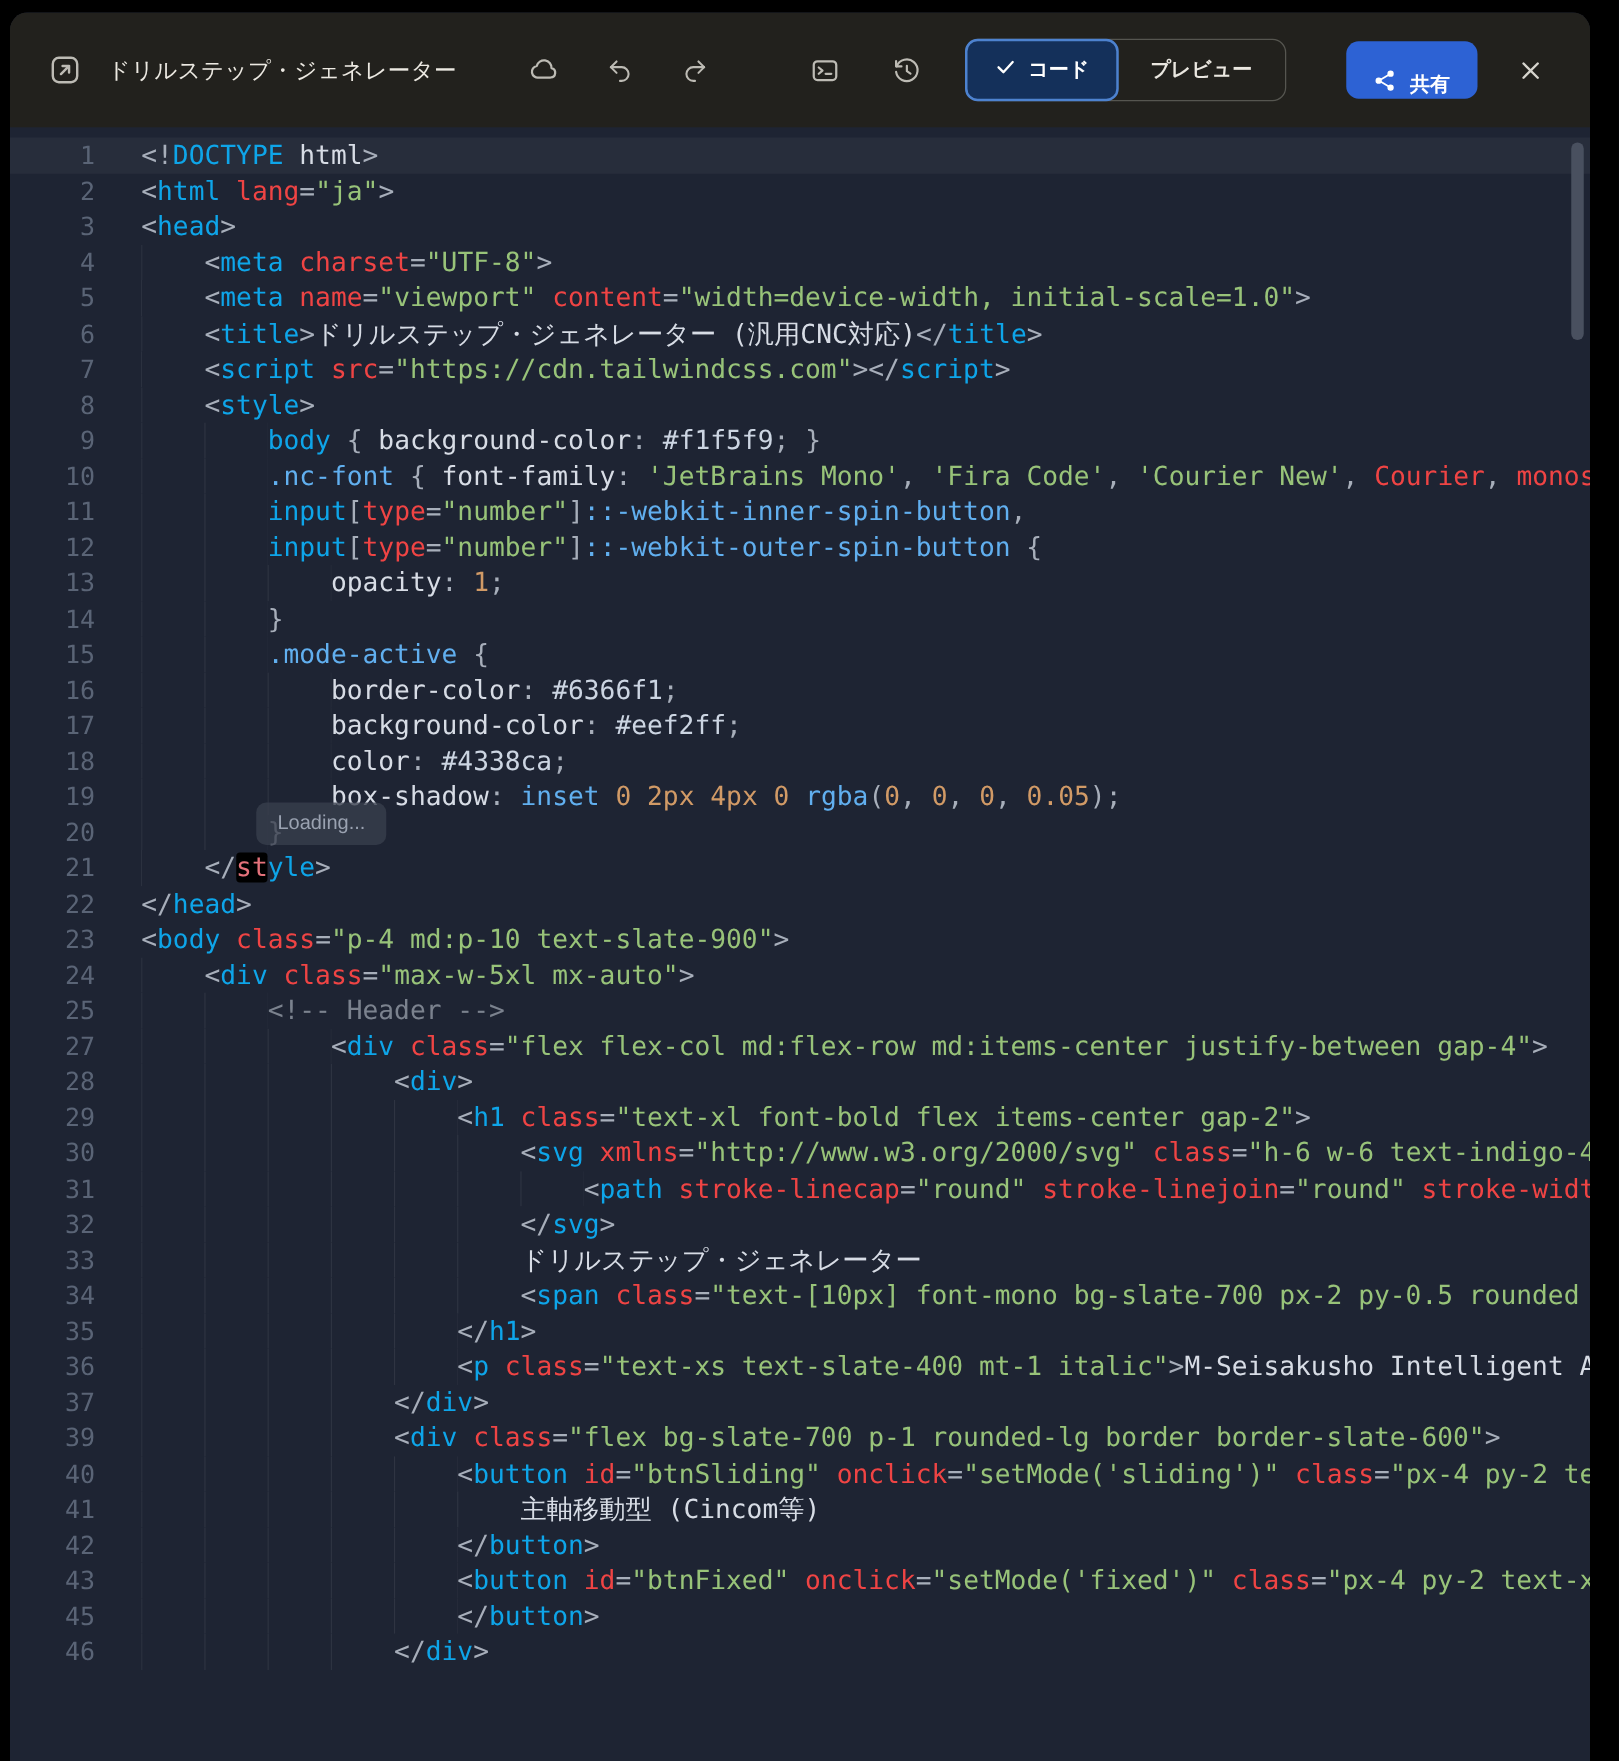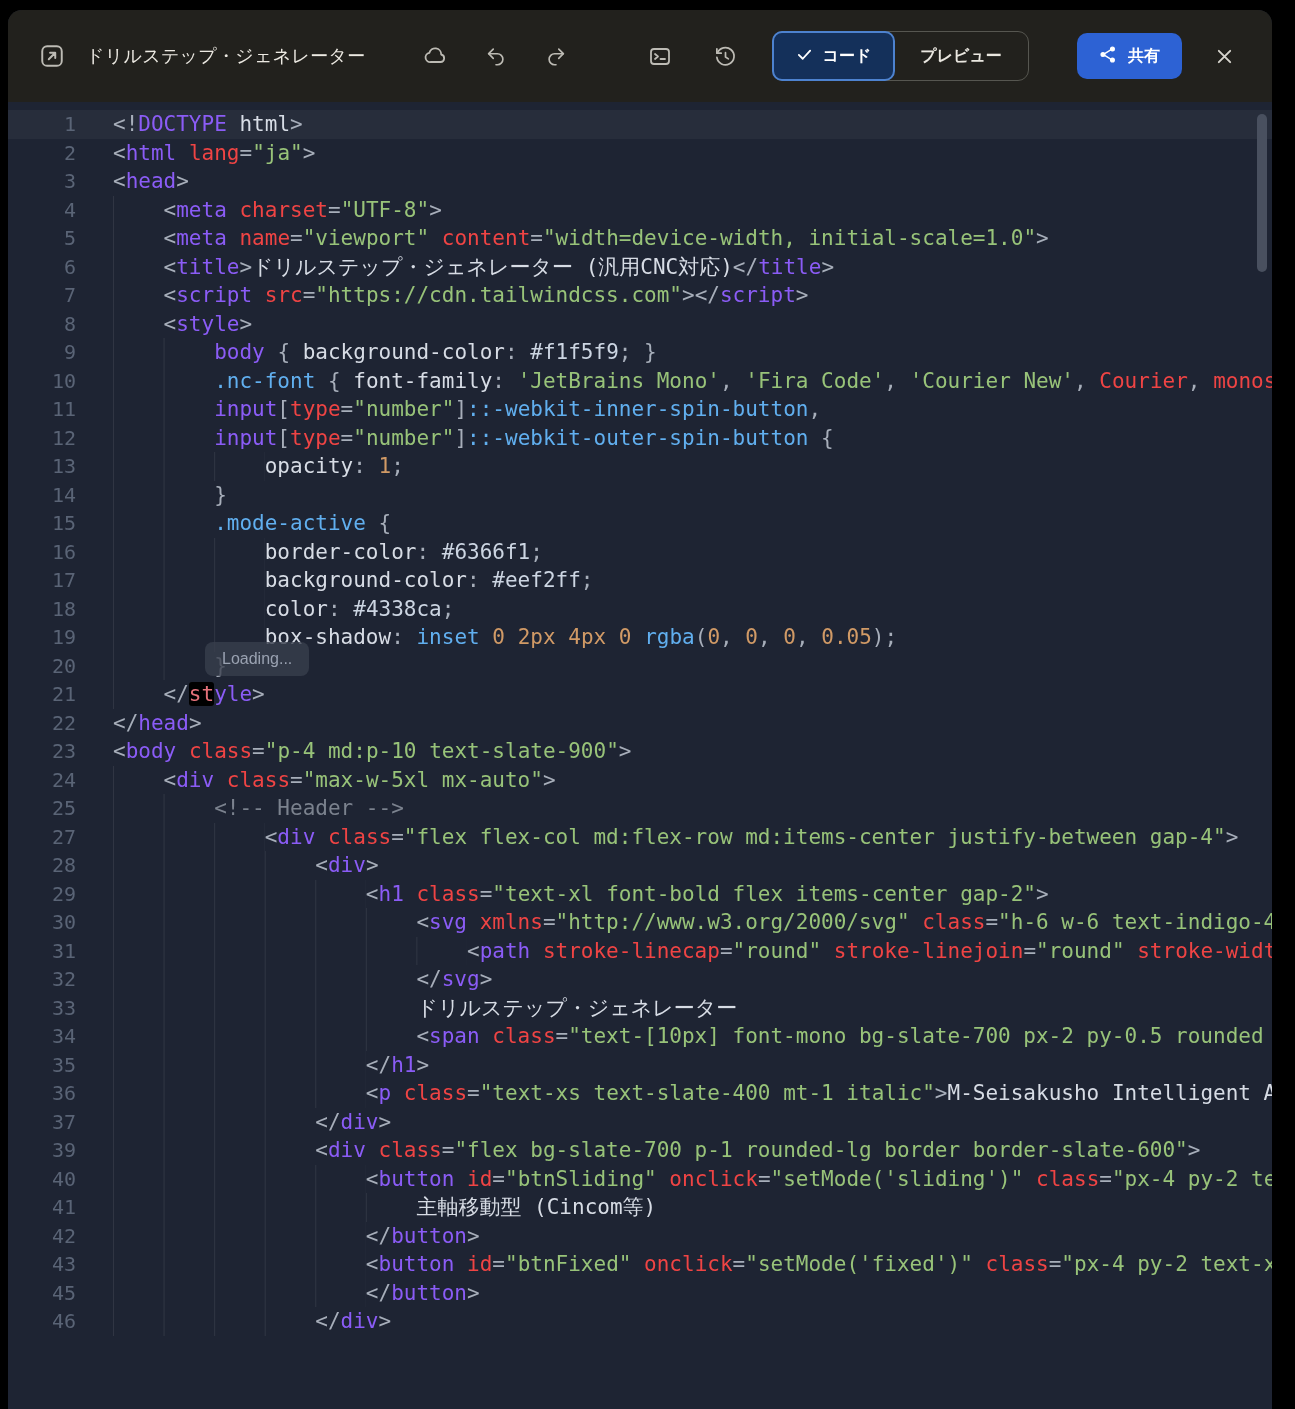--- a/index.html
+++ b/index.html
@@ -18,37 +18,37 @@
   .m-cloud{margin-left:52px}.m-undo{margin-left:24px}.m-redo{margin-left:24px}
   .m-term{margin-left:68px}.m-hist{margin-left:30px}
   .seg{margin-left:28px;display:flex;align-items:center;border:1px solid #565650;
     border-radius:11px;height:50px;flex:none}
   .seg-code{display:flex;align-items:center;gap:10px;padding:0 22px;height:50px;margin:-1px;
     background:#14305a;border:2px solid #4d82cf;border-radius:10px;color:#fff;
     font-weight:700;font-size:16px;cursor:pointer;white-space:nowrap}
   .seg-code svg{stroke:#fff;fill:none;stroke-width:2.6;stroke-linecap:round;stroke-linejoin:round}
   .seg-preview{display:flex;align-items:center;padding:0 26px;color:#eae7e0;
     font-size:16px;font-weight:700;cursor:pointer;white-space:nowrap}
-  .share{margin-left:auto;display:flex;align-items:center;gap:10px;background:#2d62d4;
+  .share{margin-left:auto;display:flex;align-items:flex-end;gap:10px;background:#2d62d4;
     color:#fff;border:none;border-radius:10px;height:46px;padding:0 22px;
     font-size:16px;font-weight:700;cursor:pointer;flex:none}
   .share svg{flex:none}
   .close{margin-left:24px;margin-right:4px;color:#d6d4cd}
   
   .editor{flex:1;position:relative;overflow:hidden;background:#1e2433;padding-top:8px;
     font-family:"DejaVu Sans Mono",monospace}
   .cl{display:flex;height:28.5px;line-height:28.5px;font-size:21px;white-space:pre}
   .cl.hl{background:rgba(255,255,255,.045)}
   .ln{flex:none;width:68px;text-align:right;color:#5a6476;font-size:20px}
   .lc{flex:1;overflow:hidden;padding-left:37px}
   .ind{display:inline-block;height:28.5px;vertical-align:top;
     background-image:linear-gradient(to right,rgba(255,255,255,.08) 1px,transparent 1px);
     background-size:4ch 100%}
   .tk-pun{color:#a7aeba}
-  .tk-tag{color:#8b5cf6}
+  .tk-tag{color:#0ea5e9}
   .tk-attr{color:#ef4444}
   .tk-str{color:#98c379}
   .tk-pln{color:#d7dce5}
   .tk-sel{color:#61afef}
   .tk-kw{color:#61afef}
   .tk-num{color:#d19a66}
   .tk-hex{color:#ccd5e2}
   .tk-com{color:#7b828e}
   .tk-mk{color:#e5727b;background:#000000;border-radius:3px}
   .loading{position:absolute;left:197px;top:540px;background:rgba(56,63,77,.78);

